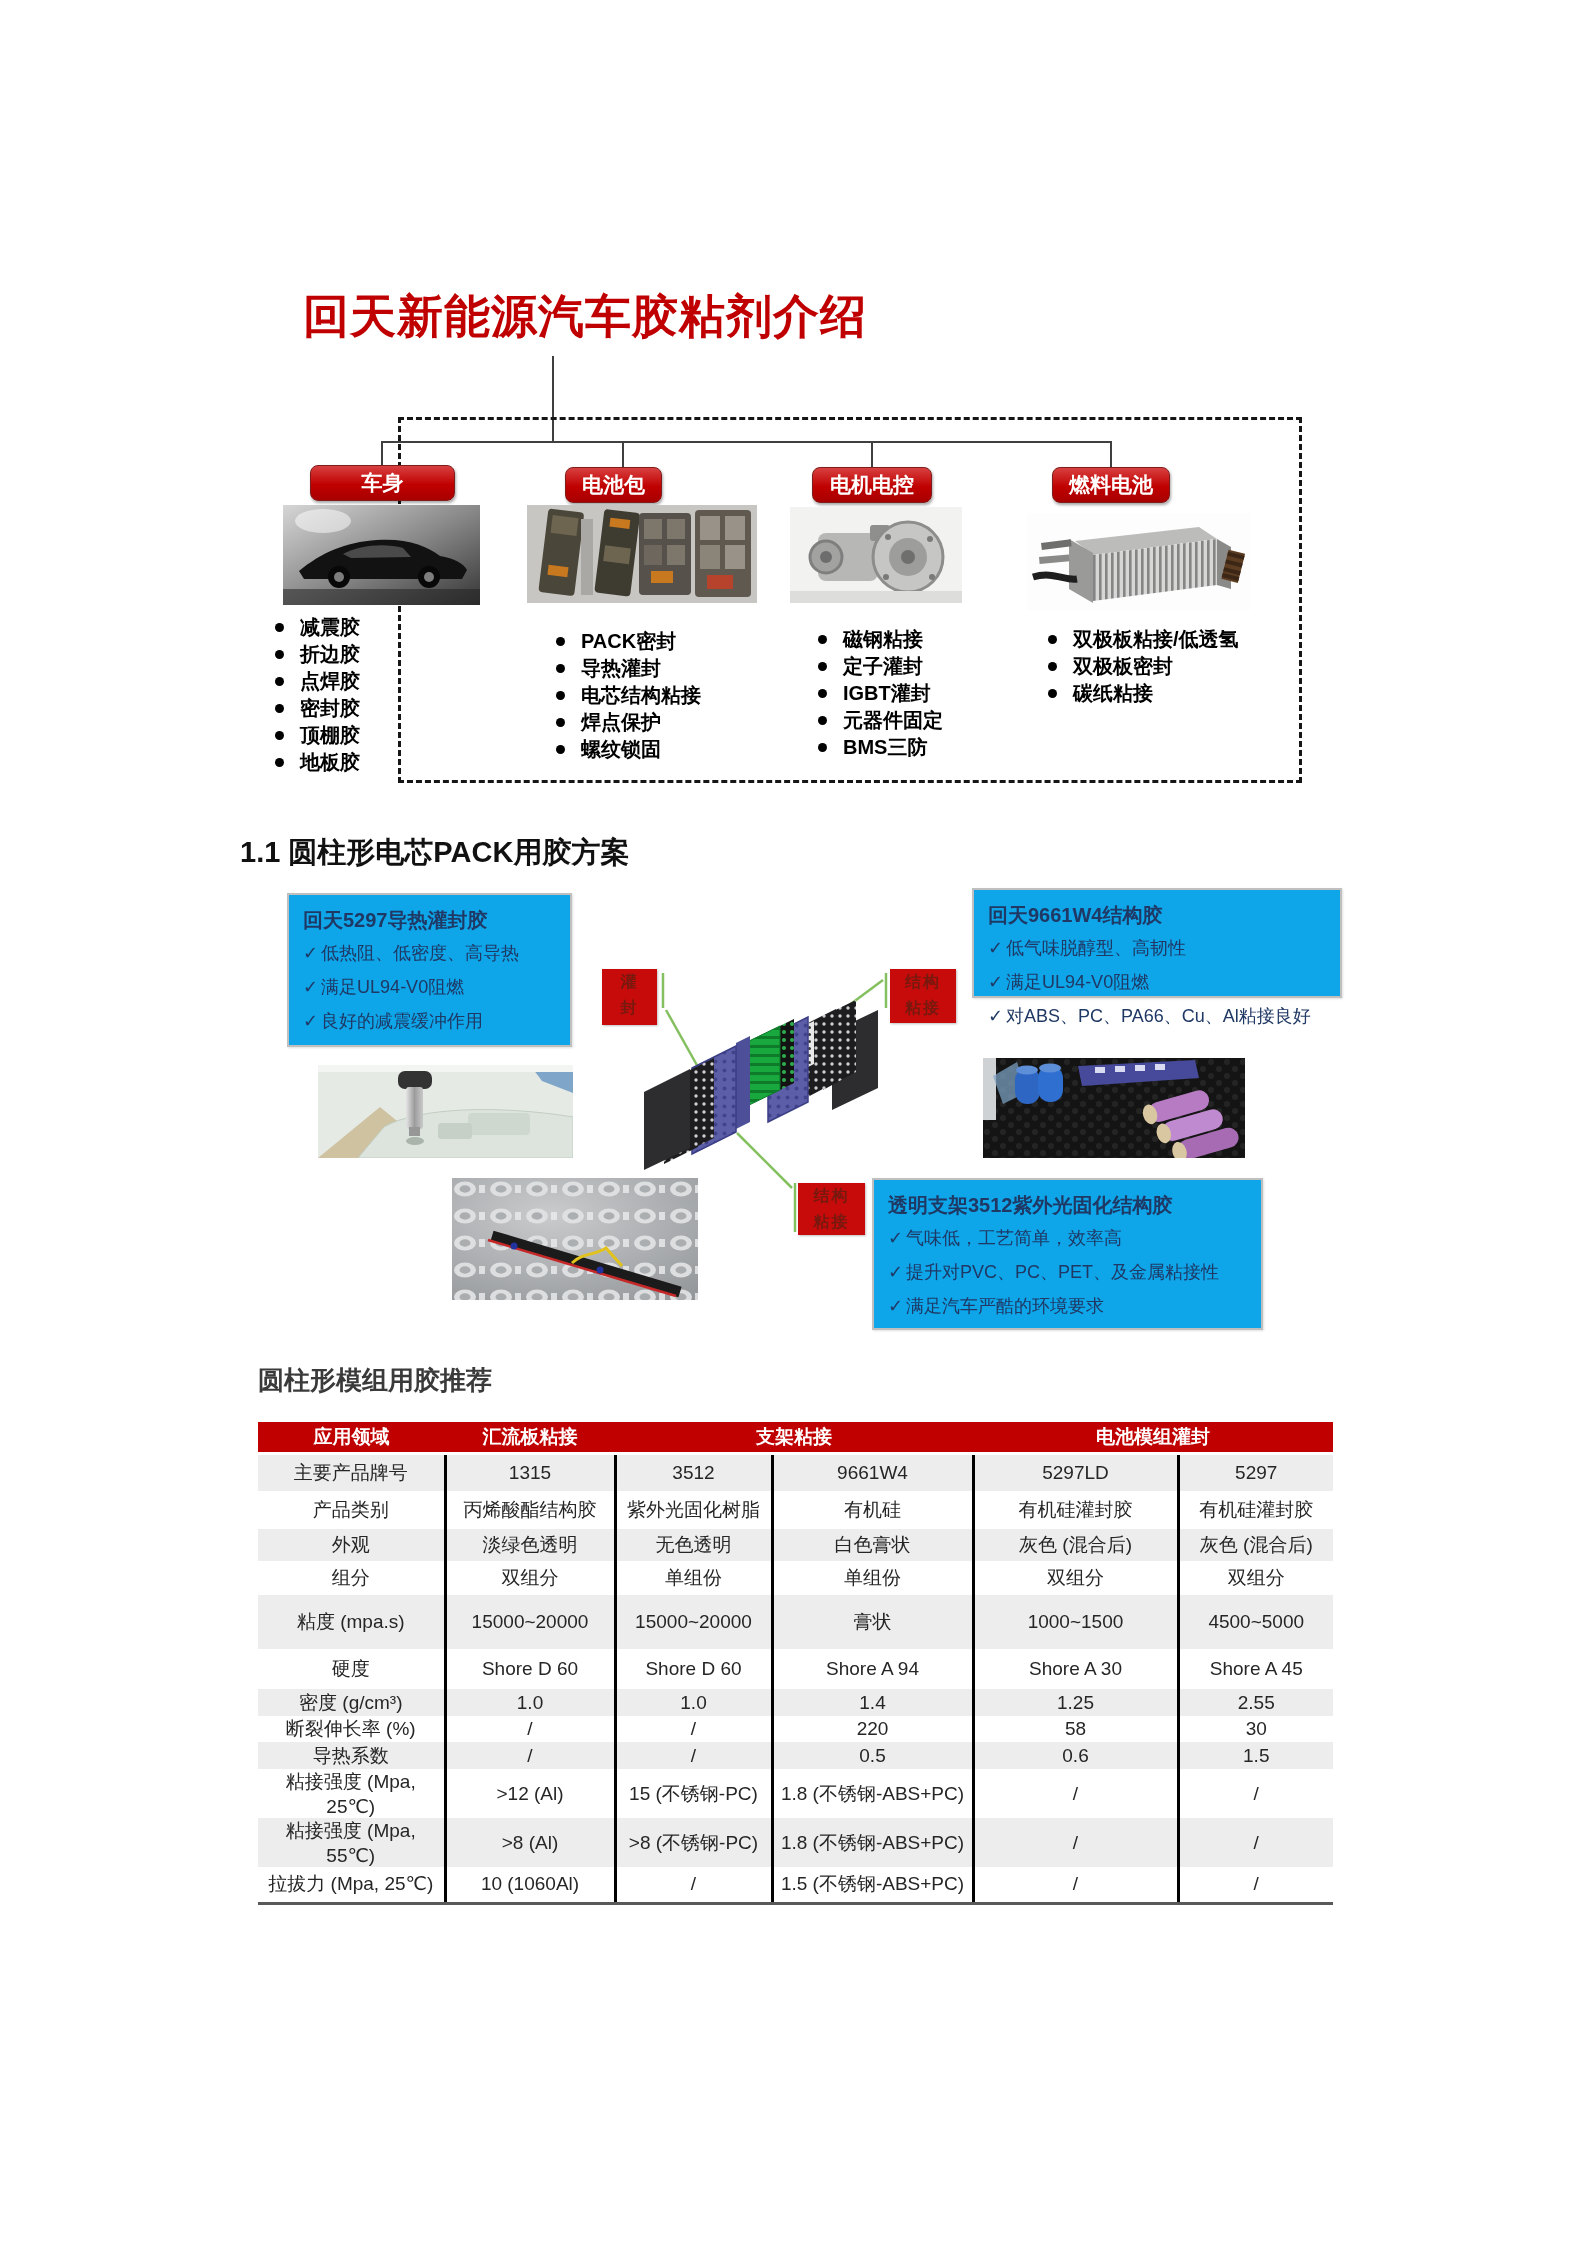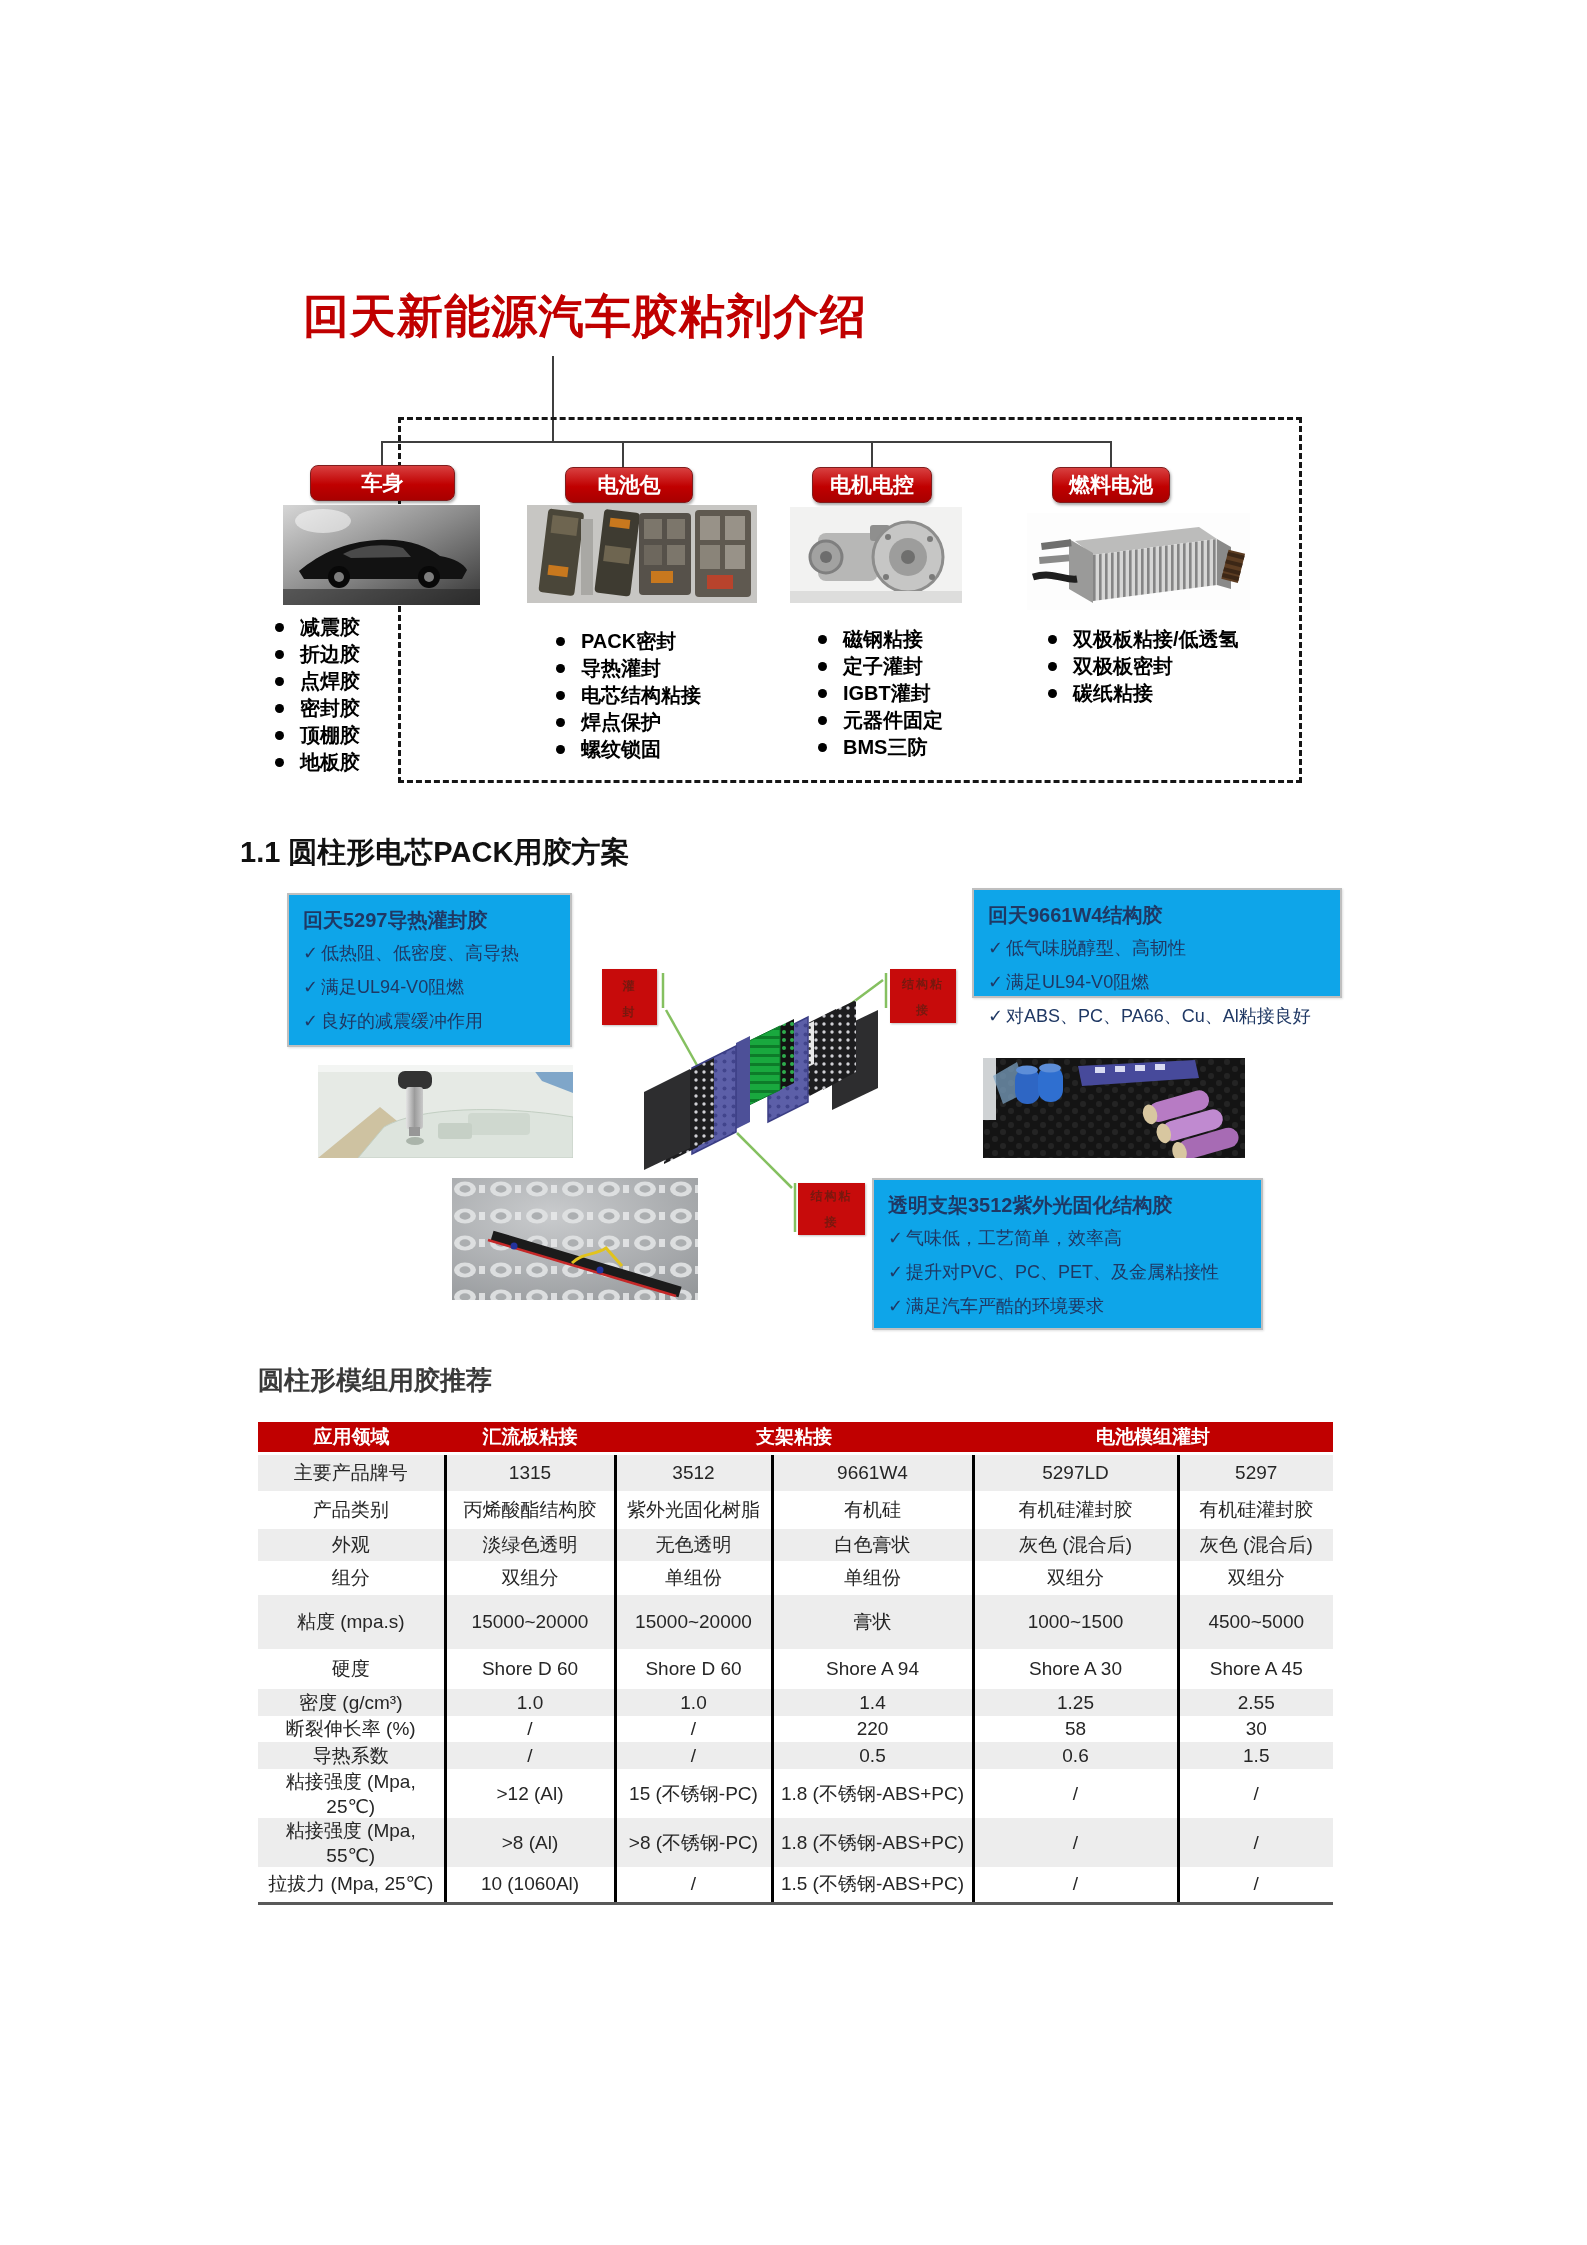--- a/index.html
+++ b/index.html
@@ -17,21 +17,21 @@
   .blist { list-style:none; font-size:20px; font-weight:600; color:#000; }
   .blist li { position:relative; padding-left:27px; line-height:27px; white-space:nowrap; }
   .bdot { position:absolute; left:2px; top:9px; width:9px; height:9px; border-radius:50%; background:#000; }
 
   
   .sec-heading { left:240px; top:833px; font-size:29px; font-weight:700; color:#111; white-space:nowrap; }
   .callout { background:#0ea5e9; border:2px solid #bfbfbf; box-shadow:1px 1px 2px rgba(0,0,0,.12); padding:9px 14px; }
   .co-title { font-size:20px; font-weight:700; color:#1f3864; line-height:32px; white-space:nowrap; }
   .co-pt { font-size:18px; color:#1f3864; line-height:34px; display:flex; white-space:nowrap; }
   .co-pt .ck { margin-right:3px; }
-  .tag { background:#c70b0b; color:#76190f; font-weight:700; font-size:12px; letter-spacing:2px; display:flex; align-items:flex-end; justify-content:center; text-align:center; line-height:26px; box-shadow:1px 1px 2px rgba(0,0,0,.25); }
+  .tag { background:#c70b0b; color:#76190f; font-weight:700; font-size:16px; letter-spacing:2px; display:flex; align-items:flex-start; justify-content:center; text-align:center; line-height:26px; box-shadow:1px 1px 2px rgba(0,0,0,.25); }
 
   
   .tbl-heading { left:258px; top:1363px; font-size:26px; font-weight:600; color:#3a3a3a; white-space:nowrap; }
   table.spec { border-collapse:collapse; table-layout:fixed; width:1075px; font-size:19px; color:#262626; }
   table.spec th, table.spec td { text-align:center; vertical-align:middle; padding:0 2px; }
   table.spec thead th { background:#c00000; color:#fff; font-weight:700; height:31px; border-bottom:3px solid #fff; }
   table.spec tbody tr:nth-child(odd) { background:#ededed; }
   table.spec tbody th { font-weight:500; }
   table.spec tbody td { border-left:3px solid #000000; }
   table.spec tbody tr:last-child th, table.spec tbody tr:last-child td { border-bottom:3px solid #595959; }
@@ -74,21 +74,21 @@
   </svg>
   <ul class="abs blist" style="left:273px;top:614px;">
     <li><span class="bdot"></span><span>减震胶</span></li>
     <li><span class="bdot"></span><span>折边胶</span></li>
     <li><span class="bdot"></span><span>点焊胶</span></li>
     <li><span class="bdot"></span><span>密封胶</span></li>
     <li><span class="bdot"></span><span>顶棚胶</span></li>
     <li><span class="bdot"></span><span>地板胶</span></li>
   </ul>
 
-  <div class="abs tree-box" style="left:565px;top:467px;width:128px;">
+  <div class="abs tree-box" style="left:565px;top:467px;width:97px;">
     <span>电池包</span>
   </div>
   <svg class="abs photo" style="left:527px;top:505px;" width="230" height="98" viewBox="0 0 230 98">
     <rect width="230" height="98" fill="#c7c6c3"></rect>
     <g transform="rotate(7 40 50)">
       <rect x="16" y="6" width="36" height="84" rx="4" fill="#4a4639"></rect>
       <rect x="21" y="12" width="26" height="18" fill="#6e6550"></rect>
       <rect x="23" y="62" width="20" height="10" fill="#c8781e"></rect>
     </g>
     <rect x="54" y="14" width="12" height="76" fill="#a9a8a4"></rect>

